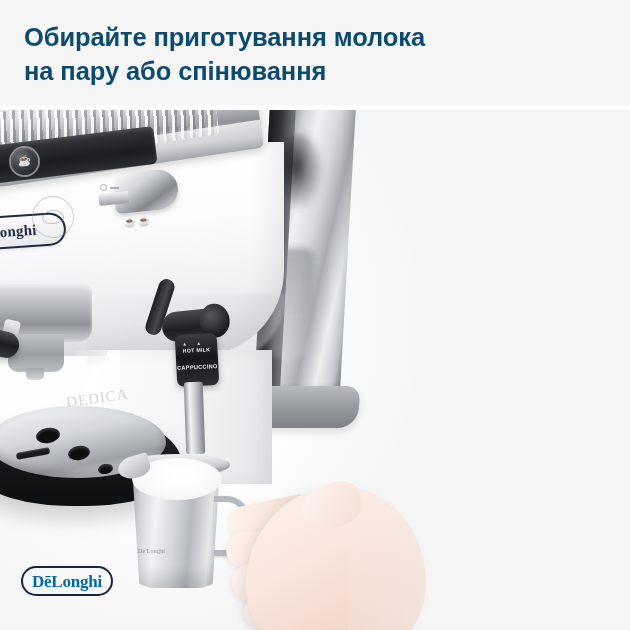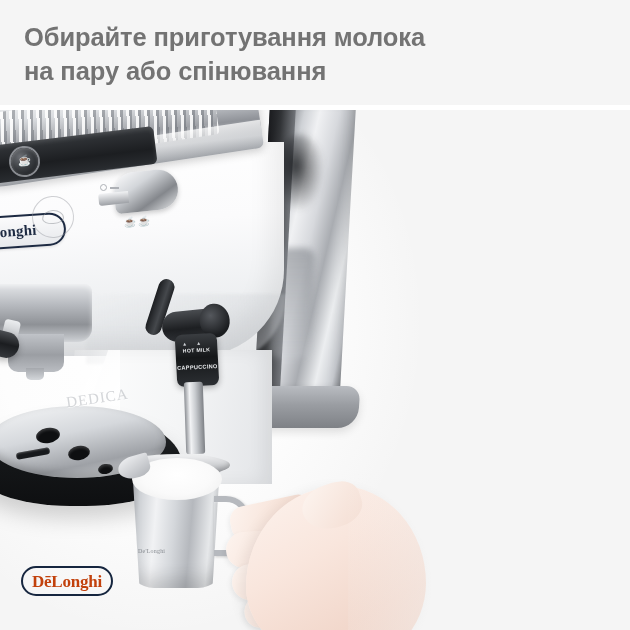--- a/index.html
+++ b/index.html
@@ -27,21 +27,21 @@
   
   .header {
     position: absolute;
     left: 0; top: 0;
     width: 630px;
     height: 105px;
     background: #f5f5f5;
     padding: 20px 0 0 24px;
   }
   .headline {
-    color: #737373;
+    color: #0c4a6e;
     font-size: 25.5px;
     font-weight: 700;
     line-height: 34px;
     letter-spacing: -0.1px;
     white-space: pre-line;
   }
 
   .header-rule {
     position: absolute;
     left: 0; top: 105px;
@@ -568,21 +568,21 @@
     width: 92px; height: 30px;
     border: 2.6px solid #16263f;
     border-radius: 15px;
     display: flex; align-items: center; justify-content: center;
     background: transparent;
   }
   .footer-logo span {
     font-family: "Liberation Serif", serif;
     font-weight: 700;
     font-size: 17px;
-    color: #c2410c;
+    color: #0369a1;
     letter-spacing: -0.2px;
     line-height: 1;
   }
 </style>
 </head>
 <body>
 
 <div class="page">
 
   <div class="header">

